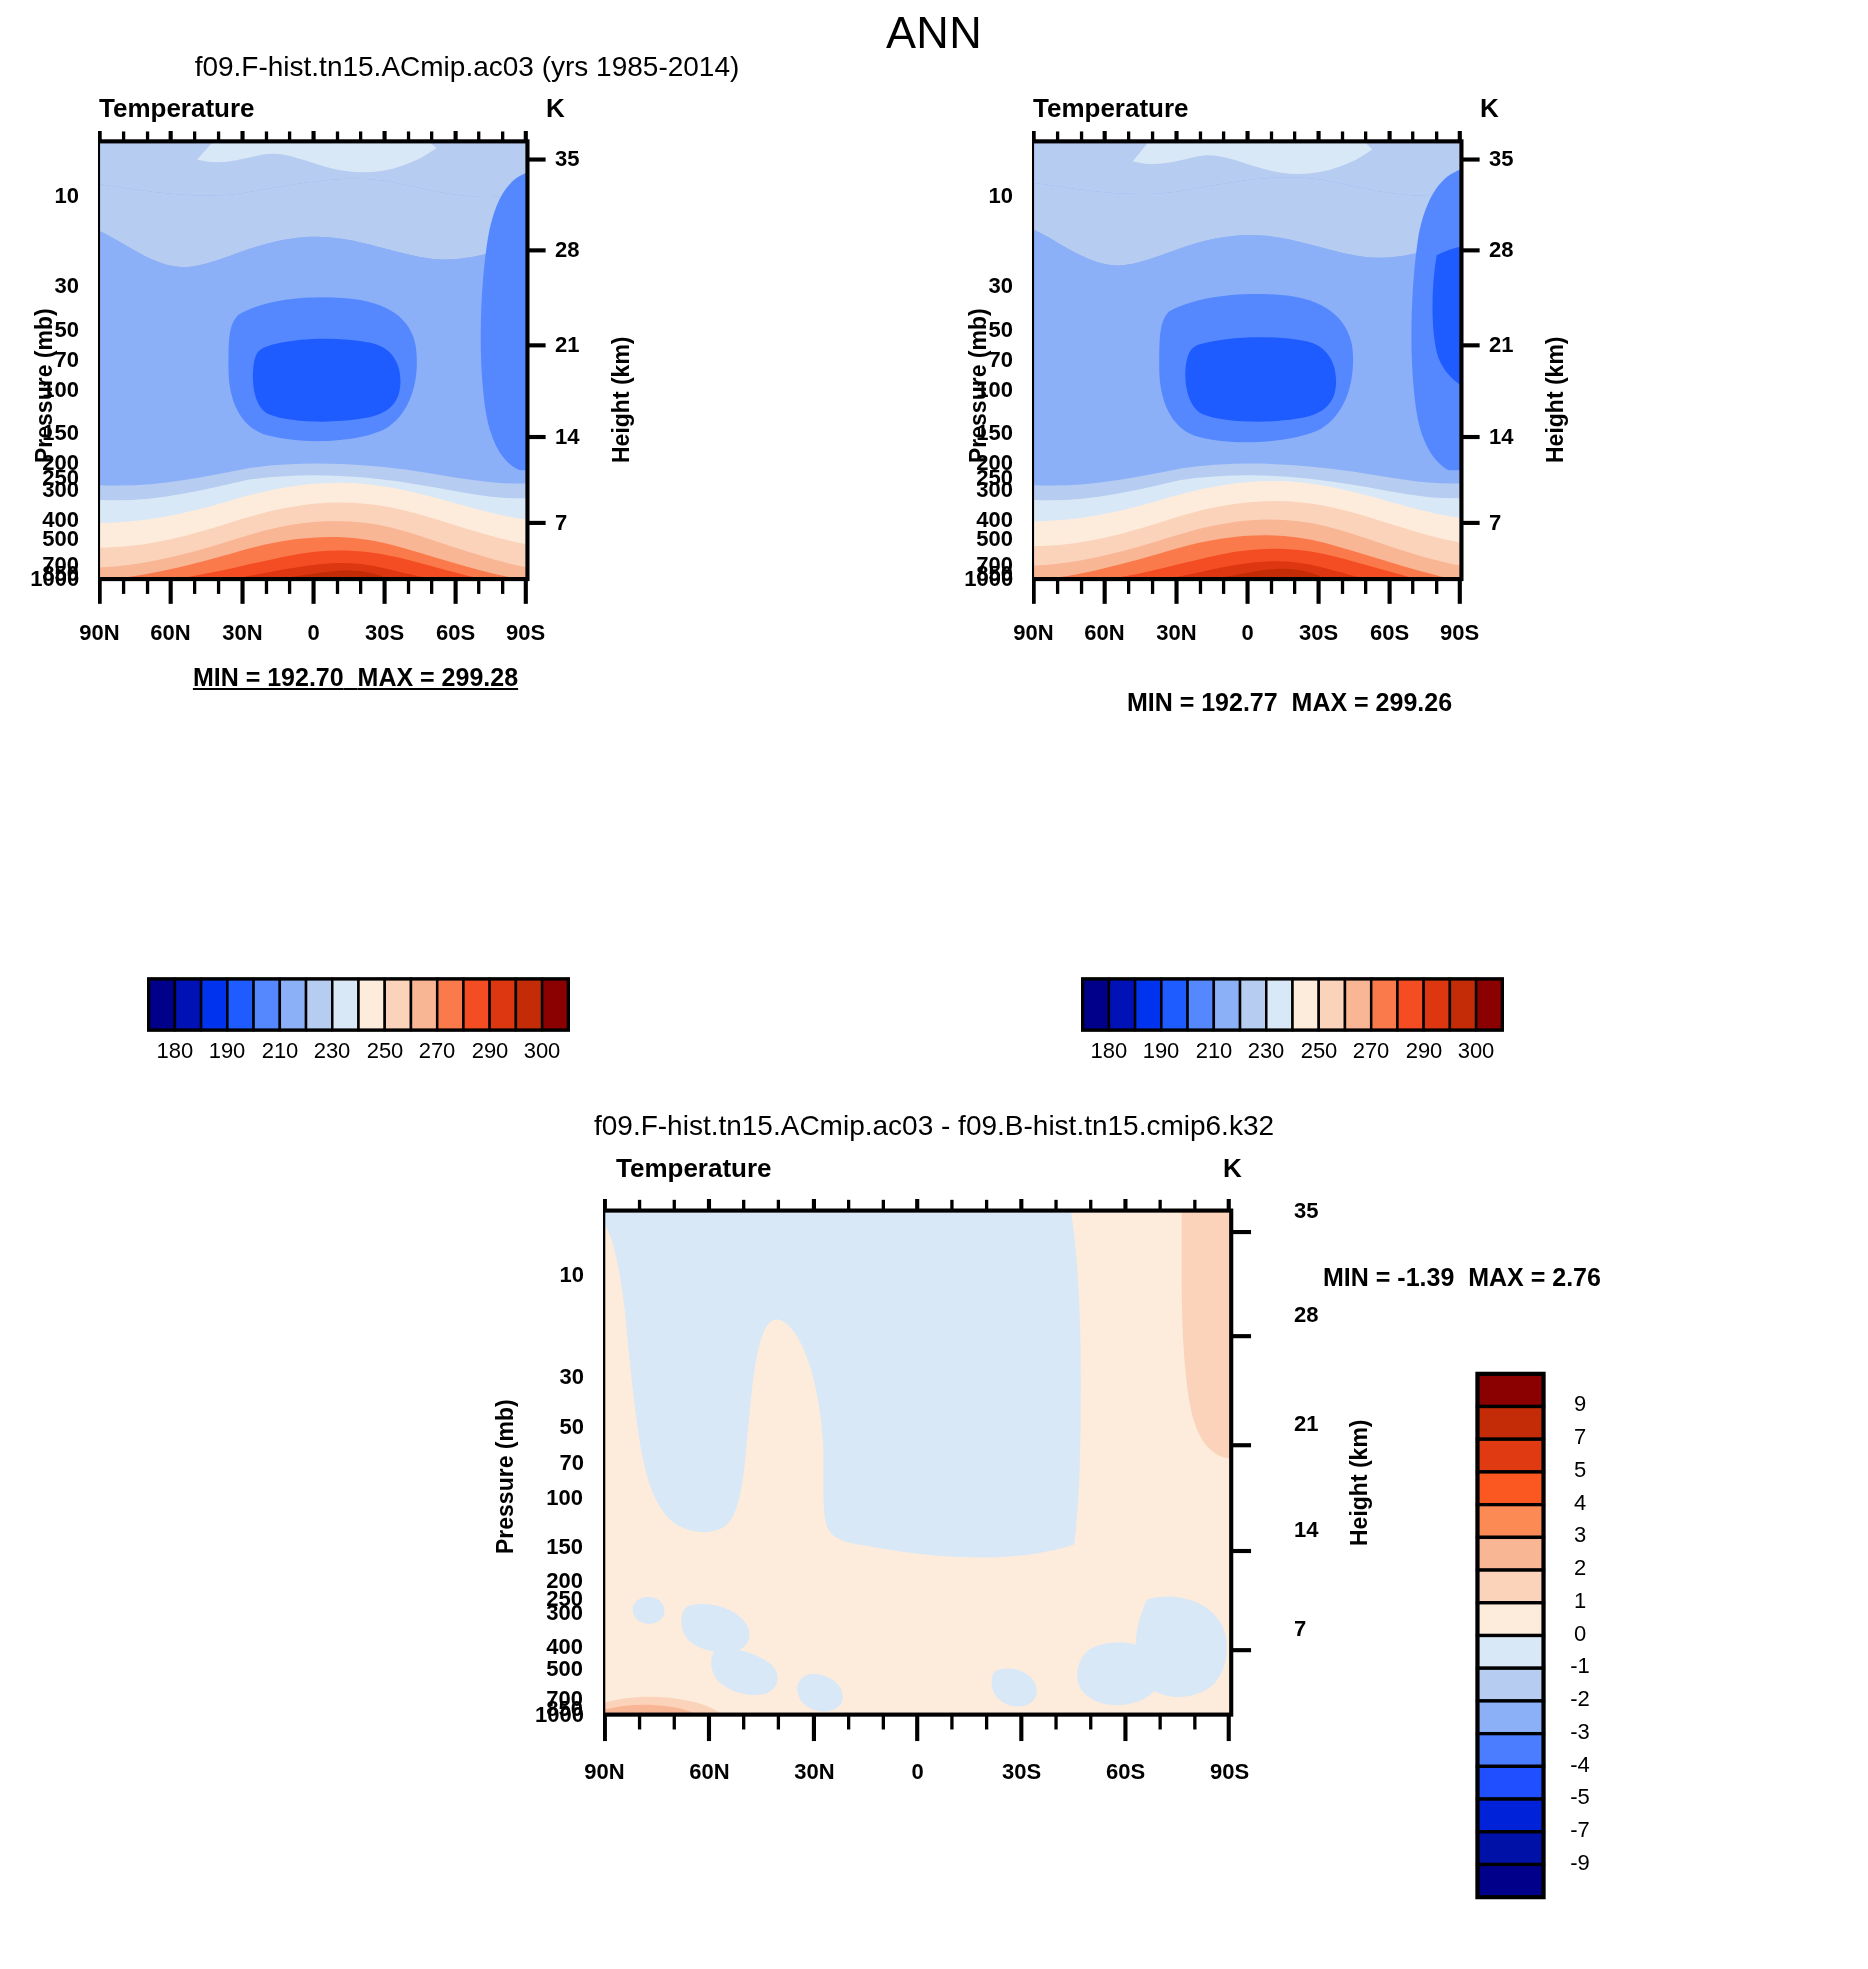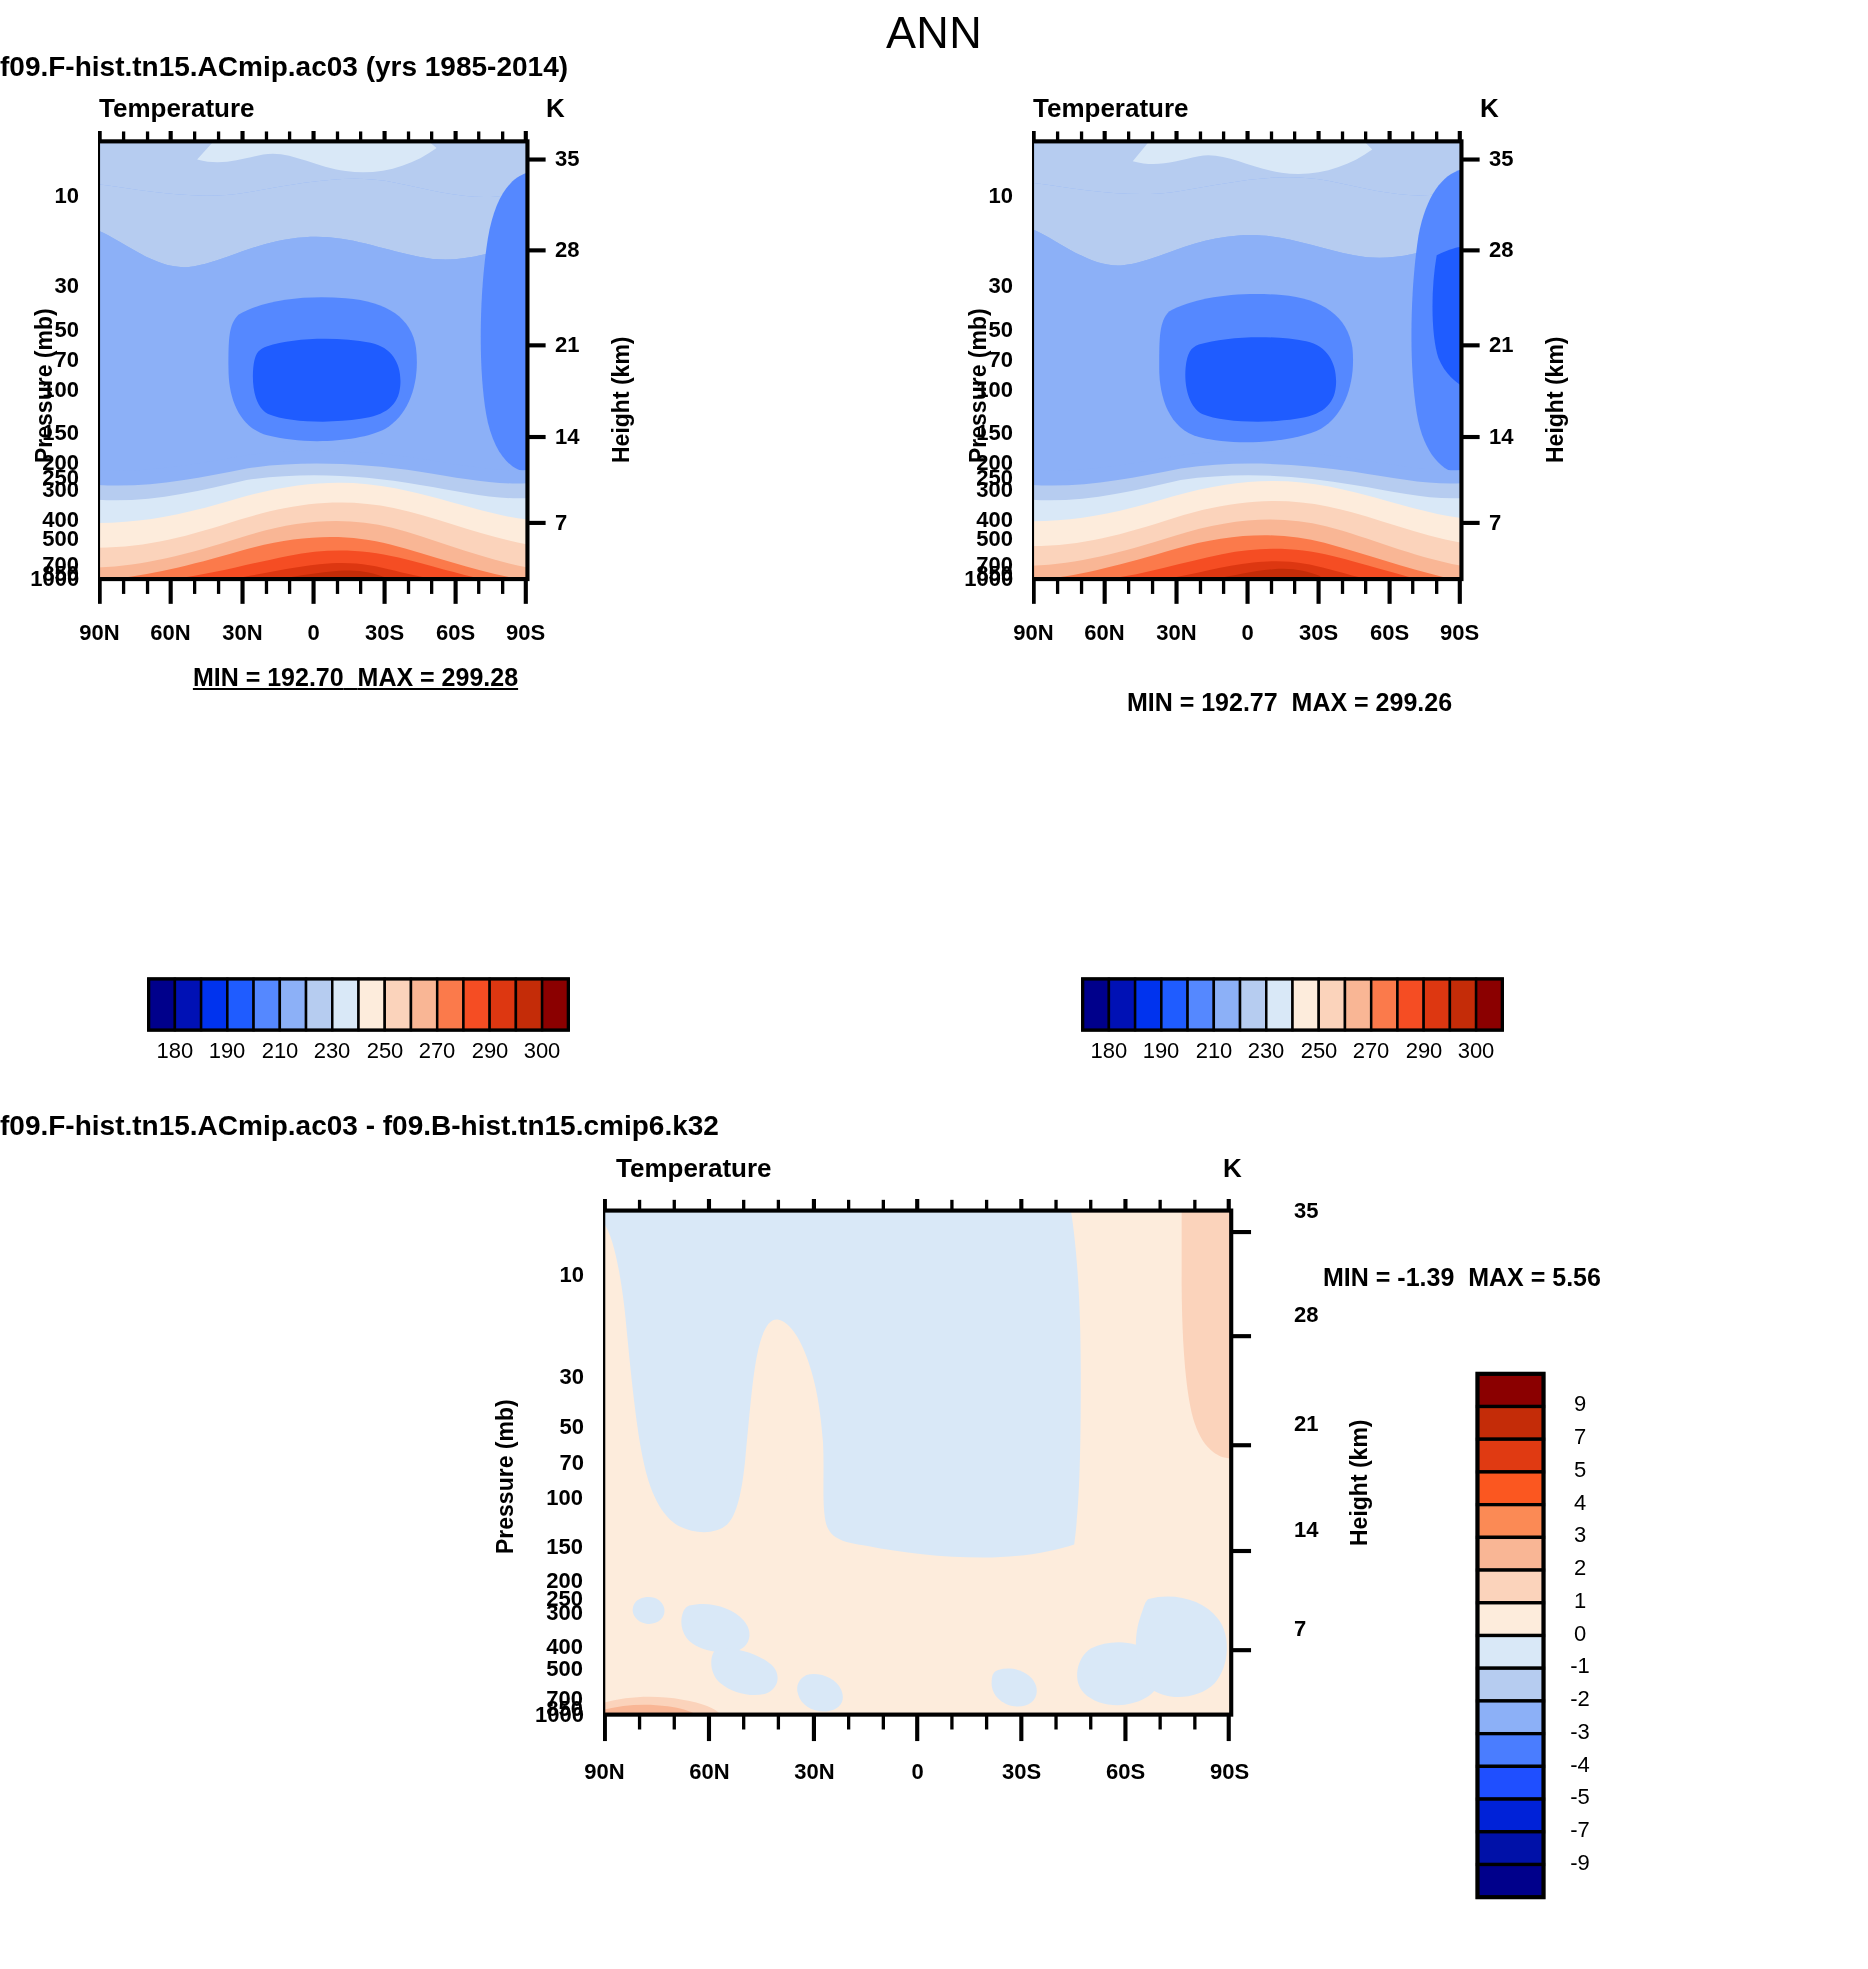--- a/index.html
+++ b/index.html
@@ -2,21 +2,21 @@
 <html style="font-size:13.2px"><head>
 <meta charset="utf-8">
 <style>
   html,body{margin:0;padding:0;background:#ffffff;}
   body{width:1868px;height:1970px;position:relative;
        font-family:"Liberation Sans","DejaVu Sans",sans-serif;
        color:#000;overflow:hidden;}
   .abs{position:absolute;}
   .ctr{text-align:center;}
   #main-title{left:0;top:0;width:1868px;top:6.6px;font-size:45px;font-weight:normal;text-align:center;letter-spacing:0.4px;}
-  .panel-title{font-size:28px;font-weight:bold;}
+  .panel-title{font-size:28px;font-weight:normal;text-align:center;}
   .hdr-var{font-size:26px;font-weight:bold;}
   .hdr-unit{font-size:26px;font-weight:bold;}
   .axlabel{font-size:23px;font-weight:bold;}
   .ticklabel{font-size:22px;font-weight:bold;}
   .minmax{font-size:25px;font-weight:bold;text-align:center;}
   .vert{transform-origin:0 0;}
   .cb-lab{font-size:22px;font-weight:normal;text-align:center;}
   svg{display:block;}
   .frame{fill:none;stroke:#000;stroke-width:5;}
 </style>
@@ -564,21 +564,21 @@
     <div class="abs ticklabel ctr" style="left:555px;top:676px;width:99px;">90N</div>
     <div class="abs ticklabel ctr" style="left:660px;top:676px;width:99px;">60N</div>
     <div class="abs ticklabel ctr" style="left:765px;top:676px;width:99px;">30N</div>
     <div class="abs ticklabel ctr" style="left:868px;top:676px;width:99px;">0</div>
     <div class="abs ticklabel ctr" style="left:972px;top:676px;width:99px;">30S</div>
     <div class="abs ticklabel ctr" style="left:1076px;top:676px;width:99px;">60S</div>
     <div class="abs ticklabel ctr" style="left:1180px;top:676px;width:99px;">90S</div>
   </div>
 
   <div class="abs minmax" style="left:1323px;top:180px;width:463px;text-align:left;">
-    <span>MIN =  -1.39</span>&nbsp;&nbsp;<span>MAX =   5.56</span>
+    <span>MIN =  -1.39</span>&nbsp;&nbsp;<span>MAX =   2.76</span>
   </div>
 
   <div class="abs" style="left:1475px;top:288px;">
     <svg width="71" height="529" viewBox="0 0 86 640">
       <g id="cbC">
           <rect x="3" y="3.00" width="80" height="39.63" fill="#8b0000" stroke="#000" stroke-width="4"></rect>
           <rect x="3" y="42.63" width="80" height="39.63" fill="#c42c08" stroke="#000" stroke-width="4"></rect>
           <rect x="3" y="82.25" width="80" height="39.63" fill="#e03a12" stroke="#000" stroke-width="4"></rect>
           <rect x="3" y="121.88" width="80" height="39.63" fill="#fb5720" stroke="#000" stroke-width="4"></rect>
           <rect x="3" y="161.50" width="80" height="39.63" fill="#fb8a55" stroke="#000" stroke-width="4"></rect>

